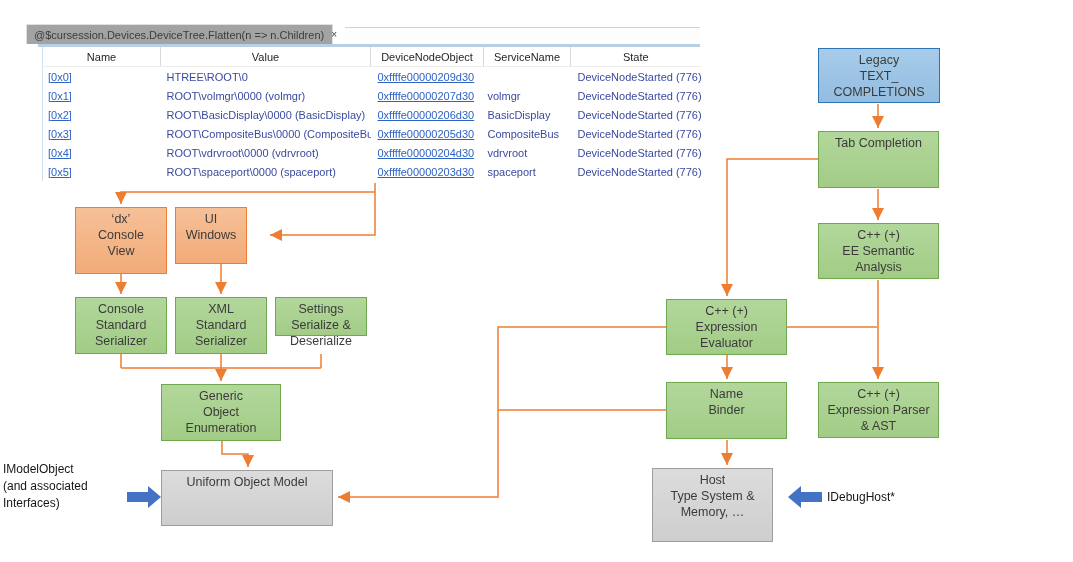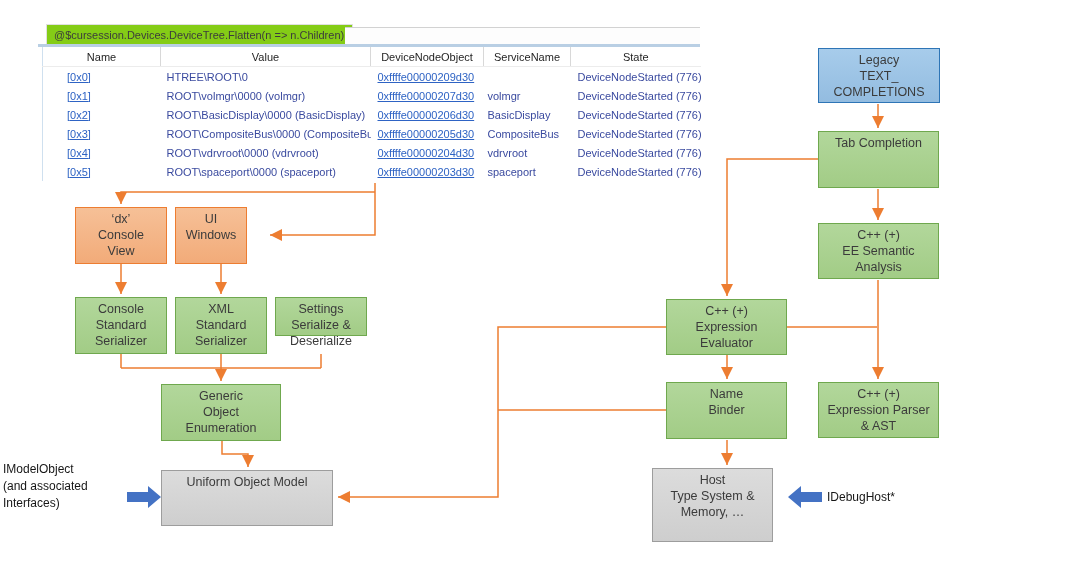--- a/index.html
+++ b/index.html
@@ -3,43 +3,43 @@
 <meta charset="utf-8">
 <style>
   html,body{margin:0;padding:0;}
   body{
     width:1073px;height:562px;background:#ffffff;
     font-family:"Liberation Sans", sans-serif;
     position:relative;overflow:hidden;
   }
   
   .tabbar-tab{
-    position:absolute;left:46px;top:24px;width:307px;height:20px;
-    background:#84cc16;border:1px solid #e0e0e0;border-bottom:none;
+    position:absolute;left:26px;top:24px;width:307px;height:20px;
+    background:#a3a3a3;border:1px solid #e0e0e0;border-bottom:none;
     box-sizing:border-box;display:flex;align-items:center;
     padding:0 7px;font-size:11px;color:#3c3c3c;white-space:nowrap;
   }
   .tabbar-tab .close{margin-left:7px;font-size:10px;color:#444;cursor:default;}
   .tabbar-rest{
     position:absolute;left:345px;top:27px;width:355px;height:17px;
     background:#fdfdfd;border-top:1px solid #d2d2d2;box-sizing:border-box;
   }
   .bluebar{position:absolute;left:38px;top:44px;width:662px;height:3px;background:#b9cfe4;}
   table.devtable{
     position:absolute;left:42px;top:47px;width:658px;
     border-collapse:collapse;table-layout:fixed;font-size:11px;
     border-left:1px solid #cfe0ef;background:#fff;
   }
   .devtable th{
     font-weight:normal;color:#1f1f1f;height:19px;padding:0;
     text-align:center;border-bottom:1px solid #ececec;white-space:nowrap;
   }
   .devtable th.sep{border-right:1px solid #d8d8d8;}
   .devtable td{height:19px;padding:0;white-space:nowrap;overflow:hidden;}
-  .devtable .c0{padding-left:24px;}
+  .devtable .c0{padding-left:5px;}
   .devtable .c1{padding-left:6px;}
   .devtable .c2{padding-left:7px;}
   .devtable .c3{padding-left:4px;}
   .devtable .c4{padding-left:7px;}
   .devtable .link{color:#2e63c4;text-decoration:underline;cursor:pointer;}
   .devtable .val{color:#3a4a9f;}
   
   .box{
     position:absolute;box-sizing:border-box;text-align:center;
     font-size:12.5px;line-height:16px;color:#3b3b3b;padding-top:3px;
@@ -152,21 +152,21 @@
     <path d="M787,327 L877,327"></path>
     <path d="M727,355 L727,379" marker-end="url(#ah)"></path>
     <path d="M727,440 L727,465" marker-end="url(#ah)"></path>
   </g>
   <g fill="#4472C4" stroke="none">
     <polygon points="127,492 148,492 148,486 161,497 148,508 148,502 127,502"></polygon>
     <polygon points="822,492 801,492 801,486 788,497 801,508 801,502 822,502"></polygon>
   </g>
 </svg>
 
-<div class="box salmon" style="left:75px;top:207px;width:92px;height:57px">
+<div class="box salmon" style="left:75px;top:207px;width:92px;height:67px">
     <div class="line">‘dx’</div>
     <div class="line">Console</div>
     <div class="line">View</div>
   </div>
 <div class="box salmon" style="left:175px;top:207px;width:72px;height:57px">
     <div class="line">UI</div>
     <div class="line">Windows</div>
   </div>
 <div class="box green" style="left:75px;top:297px;width:92px;height:57px">
     <div class="line">Console</div>

